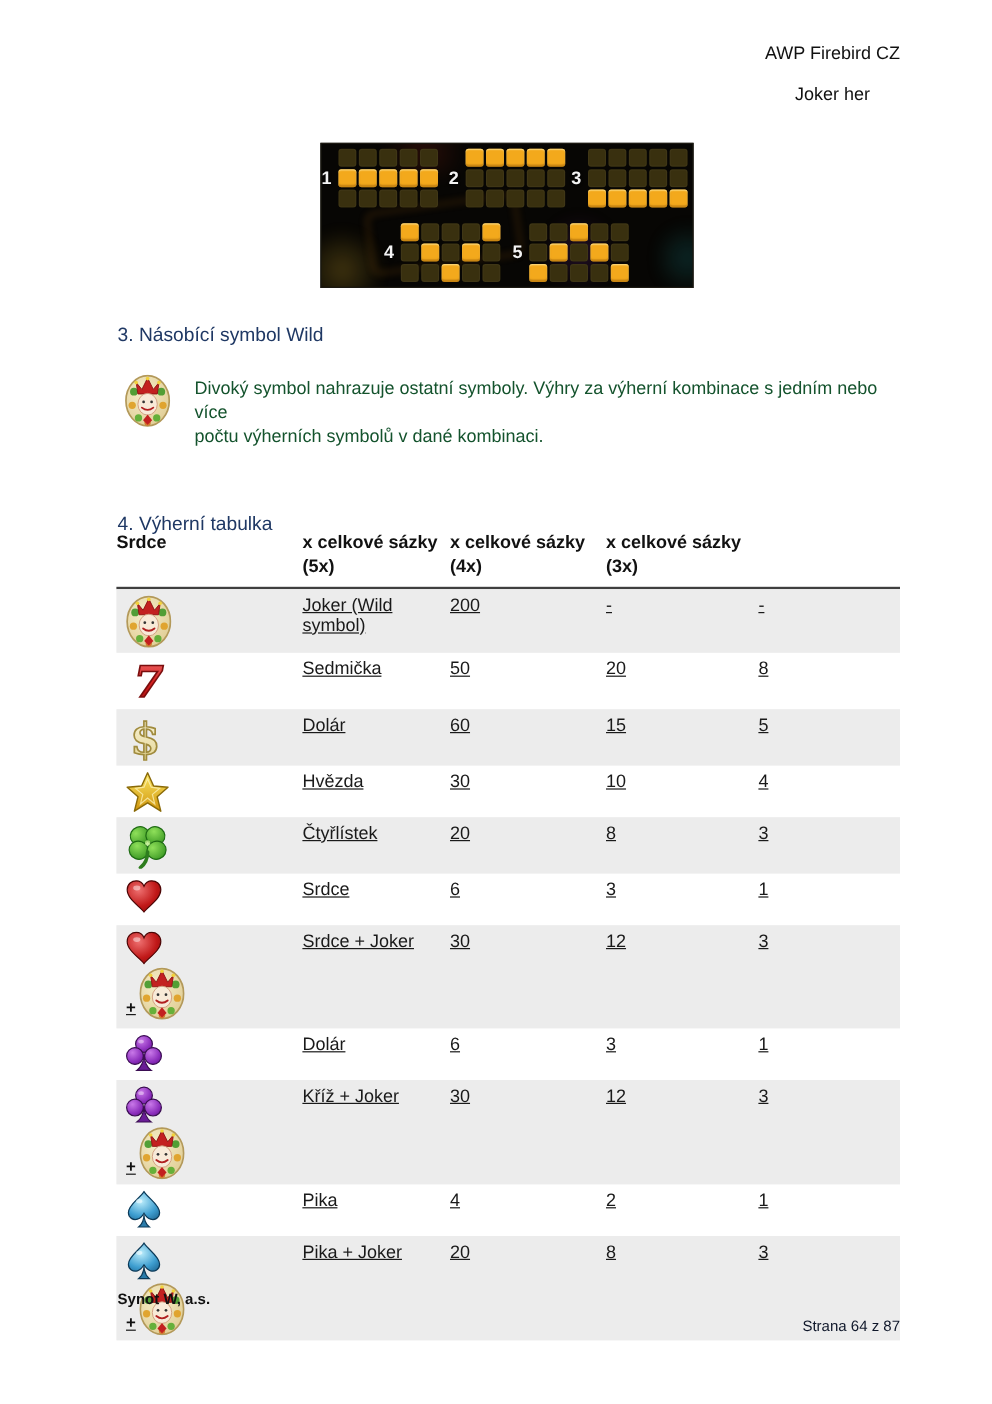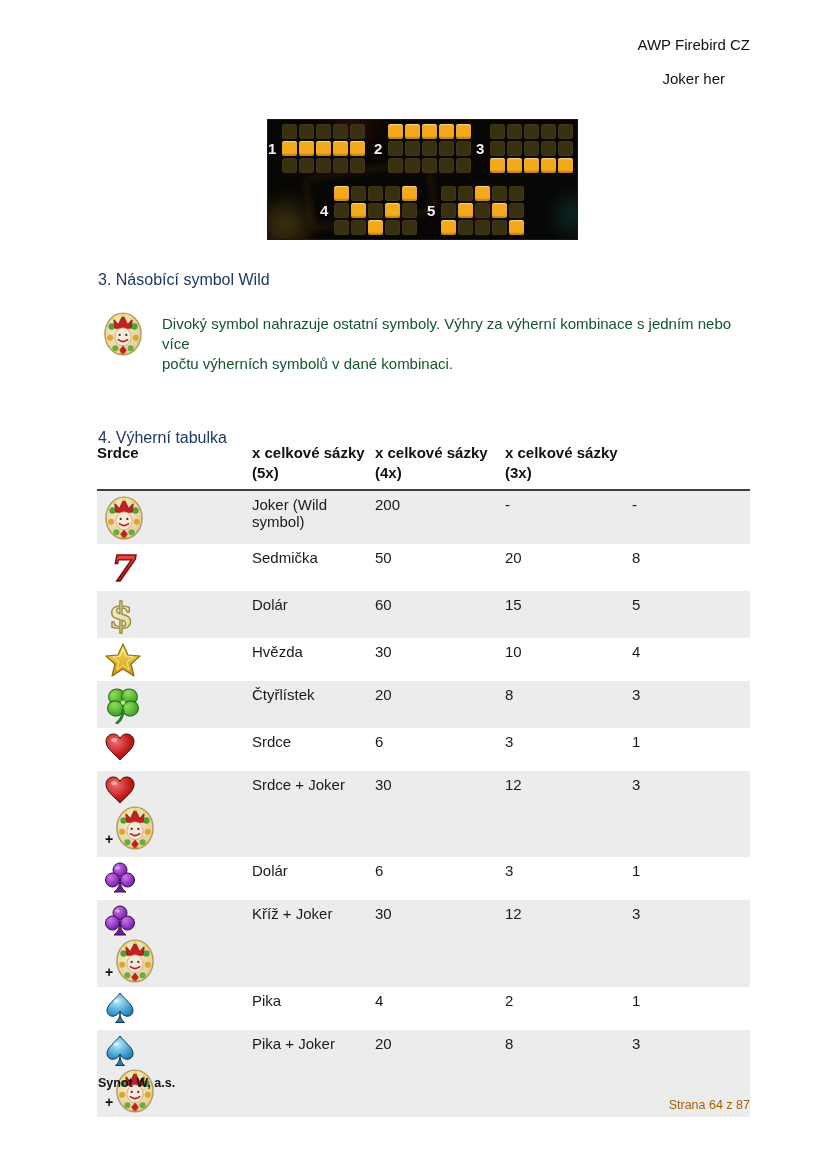--- a/index.html
+++ b/index.html
@@ -31,32 +31,32 @@
   .cell.on{background:#f3a91c;box-shadow:inset 0 -2px 1px rgba(120,70,0,.35),inset 0 1px 1px rgba(255,235,160,.7);}
   
   .sec-heading{position:absolute;left:98px;font-size:16px;font-weight:normal;color:#1f3864;white-space:nowrap;}
   .wild-icon-wrap{position:absolute;left:104px;top:312px;}
   .wild-para{position:absolute;left:162px;top:314px;width:578px;font-size:15px;line-height:20px;color:#14532d;}
   
   .paytable{position:absolute;left:97px;top:443px;width:653px;font-size:15px;}
   .t-row{display:grid;grid-template-columns:155px 123px 130px 127px 1fr;}
   .t-head{font-weight:bold;color:#111;}
   .t-head .t-cell{padding:0 10px 6px 0;line-height:20px;}
-  .t-body{border-top:2.5px solid #3f3f3f;}
+  .t-body{border-top:2.5px solid #3f3f3f;text-decoration:underline;}
   .t-body .t-row{min-height:43px;align-items:start;}
   .t-body .t-row.combo{min-height:86px;}
   .t-body .t-row:nth-child(odd){background:#ececec;}
   .t-cell{padding:5px 8px 4px 0;box-sizing:border-box;}
   .icon-cell{padding-left:8px;display:flex;flex-direction:column;align-items:flex-start;gap:2px;}
   .combo-join{display:flex;align-items:flex-end;gap:3px;}
   .plus-sign{font-weight:bold;font-size:14px;line-height:14px;padding-bottom:4px;color:#111;}
   .sym{display:inline-block;line-height:0;}
   
   .footer-left{position:absolute;left:98px;top:1076px;font-size:12.5px;color:#111;font-weight:bold;}
-  .footer-right{position:absolute;right:77px;top:1098px;font-size:12.5px;color:#a16207;}
+  .footer-right{position:absolute;right:77px;top:1098px;font-size:12.5px;color:#0f172a;}
   .hidden-defs{position:absolute;width:0;height:0;overflow:hidden;}
 </style>
 </head>
 <body>
 
 <svg class="hidden-defs" aria-hidden="true">
   <defs>
     <linearGradient id="g7" x1="0" y1="0" x2="0" y2="1">
       <stop offset="0" stop-color="#ef6a6a"></stop>
         <stop offset="0.5" stop-color="#d51f1f"></stop>

